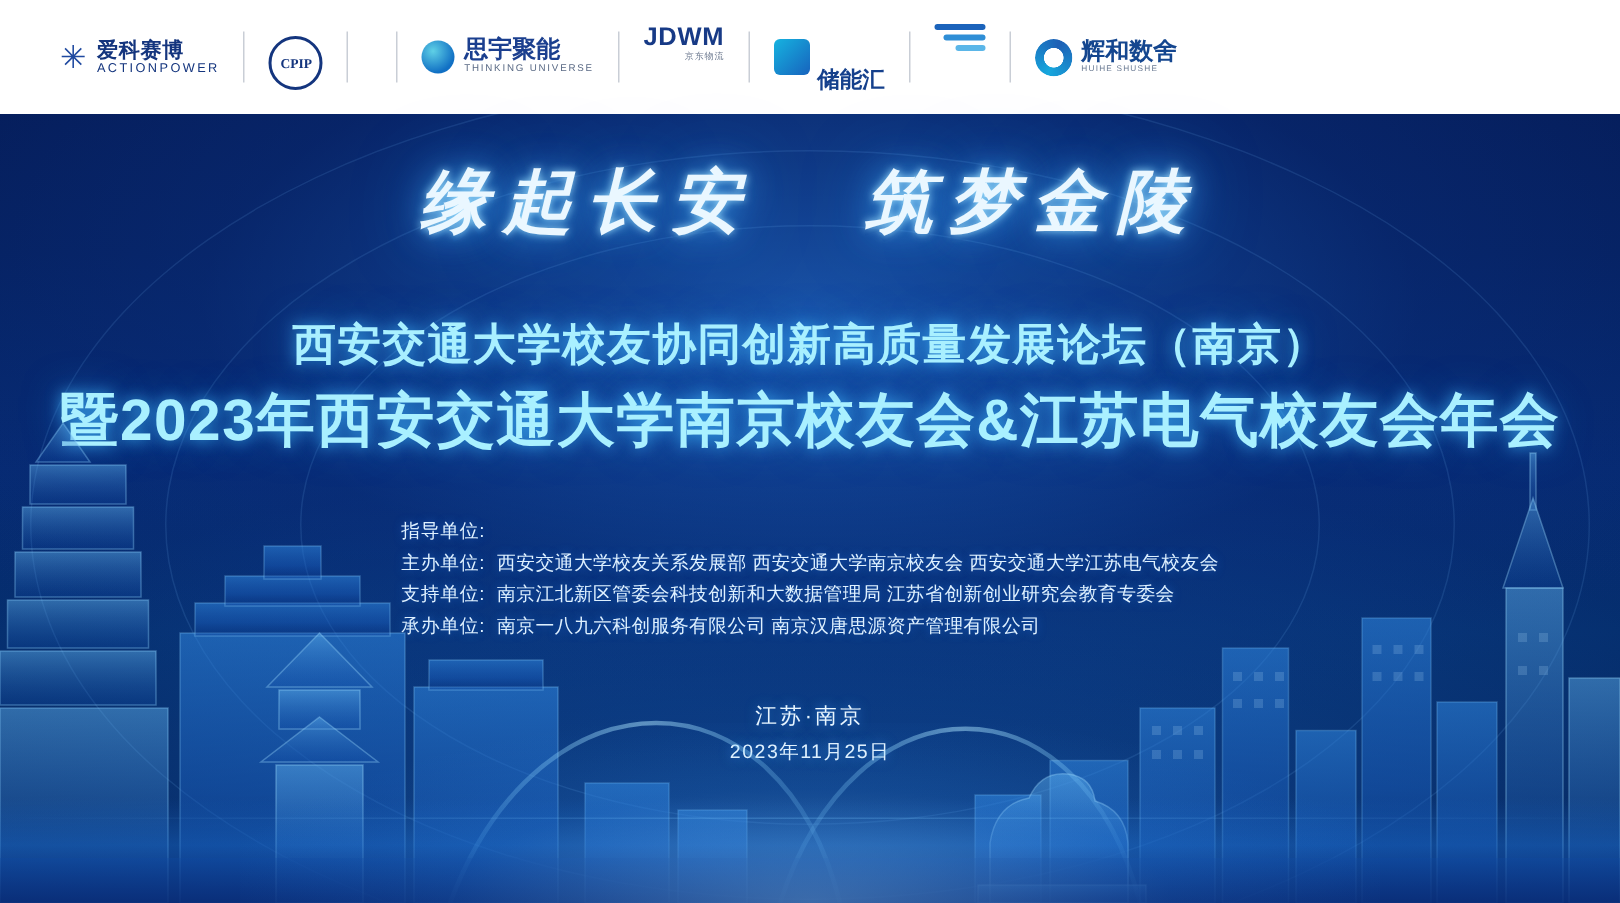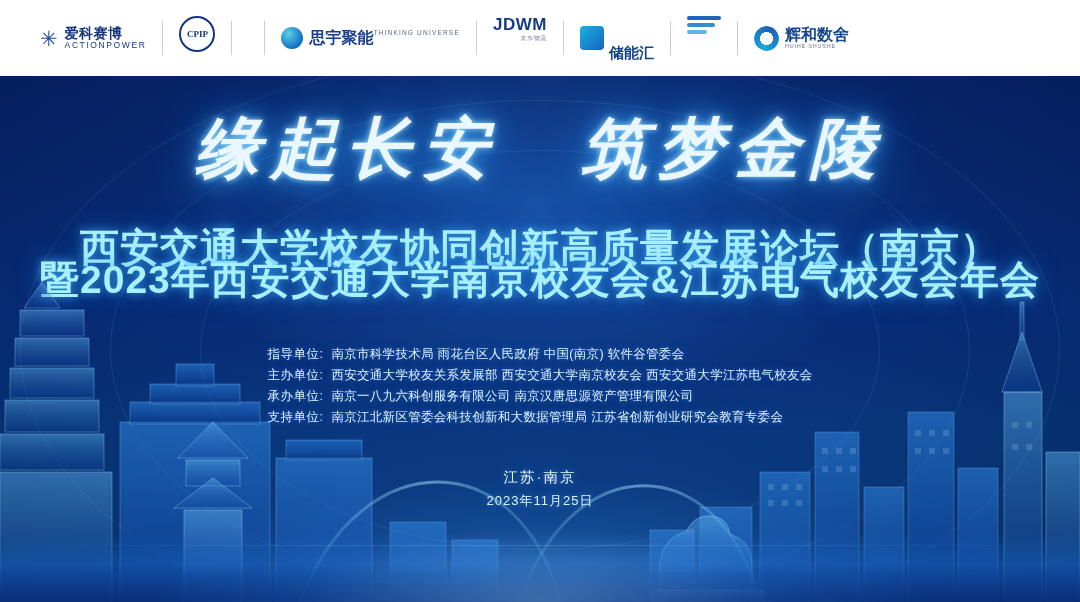--- a/index.html
+++ b/index.html
@@ -36,21 +36,21 @@
   }
 
   
   .logobar {
     position: absolute; top: 0; left: 0; right: 0; height: 76px;
     background: #ffffff;
     display: flex; align-items: center;
     padding-left: 40px;
     gap: 0px;
   }
-  .logo-item { display: flex; align-items: flex-start; height: 44px; }
+  .logo-item { display: flex; align-items: flex-end; height: 44px; }
   .logo-sep {
     width: 1px; height: 34px; background: #c9ced6; margin: 0 16px;
   }
   .lg-ap { display: flex; align-items: center; gap: 7px; }
   .lg-ap .star { font-size: 21px; color: #1f49a0; line-height: 1; }
   .lg-ap .txt { display: flex; flex-direction: column; line-height: 1.05; }
   .lg-ap .txt .cn { font-size: 14px; font-weight: bold; color: #14357e; letter-spacing: 0.5px; }
   .lg-ap .txt .en { font-size: 8.5px; color: #14357e; letter-spacing: 1.6px; }
 
   .lg-ring {
@@ -60,21 +60,21 @@
     font-size: 9px; font-weight: bold; color: #14357e;
     font-family: "Liberation Serif", serif;
   }
   .lg-hua { font-size: 30px; font-weight: bold; color: #111; letter-spacing: -0.5px; font-family: "Liberation Sans", sans-serif; }
 
   .lg-siyu { display: flex; align-items: center; gap: 6px; }
   .lg-siyu .gl {
     width: 22px; height: 22px; border-radius: 50%;
     background: radial-gradient(circle at 35% 32%, #5fd0e6, #1170c4 70%);
   }
-  .lg-siyu .t { display: flex; flex-direction: row; line-height: 1.05; }
+  .lg-siyu .t { display: flex; flex-direction: column; line-height: 1.05; }
   .lg-siyu .t .cn { font-size: 16px; font-weight: bold; color: #1b3f8f; }
   .lg-siyu .t .en { font-size: 6.5px; color: #5a6a85; letter-spacing: 1.2px; }
 
   .lg-jdwm { display: flex; flex-direction: column; align-items: flex-end; line-height: 1.1; }
   .lg-jdwm .main { font-size: 17px; font-weight: bold; color: #173a86; letter-spacing: 0.5px; }
   .lg-jdwm .sub { font-size: 6px; color: #6d7a90; letter-spacing: 0.6px; }
 
   .lg-chuneng { display: flex; align-items: center; gap: 5px; }
   .lg-chuneng .mark {
     width: 24px; height: 24px; border-radius: 4px;
@@ -97,21 +97,21 @@
   }
   .lg-hhsh .t { display: flex; flex-direction: column; line-height: 1.05; }
   .lg-hhsh .t .cn { font-size: 16px; font-weight: bold; color: #14468f; }
   .lg-hhsh .t .en { font-size: 5.5px; color: #6a7a92; letter-spacing: 0.8px; }
 
   
   .maintitle {
     position: absolute; top: 104px; left: 0; right: 0;
     text-align: center;
     font-family: "Liberation Serif", serif;
-    font-size: 66px;
+    font-size: 46px;
     font-weight: bold;
     font-style: italic;
     letter-spacing: 10px;
     color: #eaf7ff;
     text-shadow:
       0 0 6px rgba(160,225,255,0.95),
       0 0 22px rgba(70,180,255,0.8),
       0 0 46px rgba(30,140,255,0.6),
       0 4px 0 rgba(10,60,140,0.5);
     white-space: nowrap;
@@ -120,21 +120,21 @@
 
   
   .sub1, .sub2 {
     position: absolute; left: 0; right: 0; text-align: center;
     font-family: "Liberation Sans", sans-serif;
     font-weight: bold;
     color: #a9f0ff;
     text-shadow: 0 0 10px rgba(70,190,255,0.75), 0 0 24px rgba(40,150,255,0.5);
     white-space: nowrap;
   }
-  .sub1 { top: 210px; font-size: 39px; letter-spacing: 1px; margin-top: 11px; }
+  .sub1 { top: 210px; font-size: 29px; letter-spacing: 1px; }
   .sub2 { top: 253px; font-size: 39px; letter-spacing: 1px; }
 
   
   .orgs {
     position: absolute; top: 344px; left: 50%; transform: translateX(-50%);
     text-align: center;
     color: #dff1ff;
     font-size: 12.5px;
     line-height: 21px;
     white-space: nowrap;
@@ -242,33 +242,32 @@
     <span class="gap"></span>
     <span>筑梦金陵</span>
   </div>
 
   <div class="sub1">西安交通大学校友协同创新高质量发展论坛（南京）</div>
   <div class="sub2">暨2023年西安交通大学南京校友会&amp;江苏电气校友会年会</div>
 
   <div class="orgs">
     <div class="row">
       <span class="lbl">指导单位:</span>
-      <span class="val">南京市科学技术局 雨花台区人民政府 中国(南京) 软件谷管委会</span>
     </div>
     <div class="row">
       <span class="lbl">主办单位:</span>
       <span class="val">西安交通大学校友关系发展部 西安交通大学南京校友会 西安交通大学江苏电气校友会</span>
     </div>
     <div class="row">
+      <span class="lbl">支持单位:</span>
+      <span class="val">南京江北新区管委会科技创新和大数据管理局 江苏省创新创业研究会教育专委会</span>
+    </div>
+    <div class="row">
       <span class="lbl">承办单位:</span>
       <span class="val">南京一八九六科创服务有限公司 南京汉唐思源资产管理有限公司</span>
-    </div>
-    <div class="row">
-      <span class="lbl">支持单位:</span>
-      <span class="val">南京江北新区管委会科技创新和大数据管理局 江苏省创新创业研究会教育专委会</span>
     </div>
   </div>
 
   <div class="place">江苏·南京</div>
   <div class="date">2023年11月25日</div>
 
   <svg class="skyline" viewBox="0 0 1080 330" preserveAspectRatio="none">
     <defs>
       <linearGradient id="bld" x1="0" y1="0" x2="0" y2="1">
         <stop offset="0%" stop-color="#2f86e0" stop-opacity="0.55"></stop>

